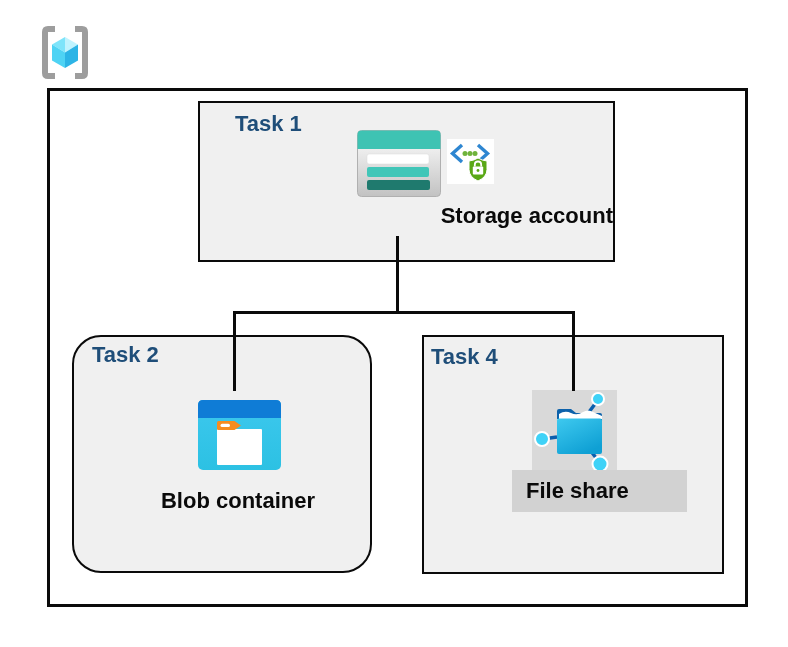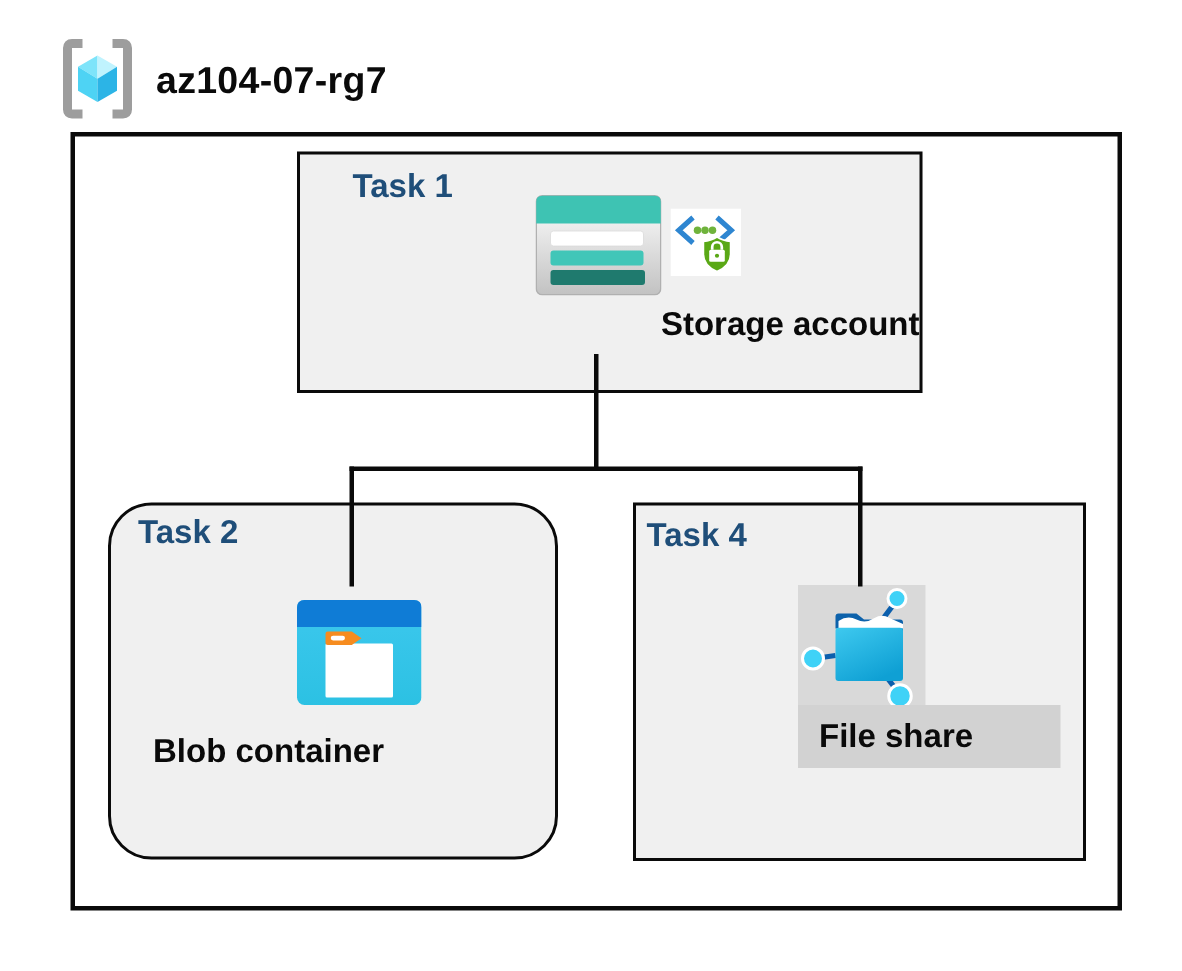--- a/index.html
+++ b/index.html
@@ -32,38 +32,37 @@
     font-size:22px;font-weight:bold;color:#0a0a0a;white-space:nowrap;
   }
   
   .line{background:var(--border,#000);}
   .v1{left:396px;top:236px;width:3px;height:78px;}
   .hbranch{left:233px;top:311px;width:342px;height:3px;}
   .v2{left:233px;top:311px;width:3px;height:80px;}
   .v3{left:572px;top:311px;width:3px;height:80px;}
   
   .fs-square{left:108px;top:53px;width:85px;height:80px;background:var(--icon-gray-bg,#d9d9d9);}
-  .fs-band{left:88px;top:133px;width:175px;height:42px;background:var(--label-band-gray,#d2d2d2);margin-left:20px;}
+  .fs-band{left:88px;top:133px;width:175px;height:42px;background:var(--label-band-gray,#d2d2d2);}
   .fs-band .caption{display:block;padding-left:14px;line-height:42px;}
   svg{display:block;}
 </style>
 </head>
 <body>
 
 <div class="canvas">
 
   <svg class="abs" style="left:38px;top:24px" width="54" height="57" viewBox="0 0 54 57">
     <path d="M17 5 H10 Q7 5 7 8 V49 Q7 52 10 52 H17" fill="none" stroke="#9d9d9d" stroke-width="6"></path>
     <path d="M37 5 H44 Q47 5 47 8 V49 Q47 52 44 52 H37" fill="none" stroke="#9d9d9d" stroke-width="6"></path>
     <polygon points="14,20.5 27,13 27,28.5" fill="#7ee4fa"></polygon>
     <polygon points="27,13 40,20.5 27,28.5" fill="#c0f3fe"></polygon>
     <polygon points="14,20.5 27,28.5 27,44 14,36.5" fill="#4ed3f4"></polygon>
     <polygon points="40,20.5 40,36.5 27,44 27,28.5" fill="#2cb4e6"></polygon>
   </svg>
-  <div class="abs rg-title">az104-07-rg7</div>
 
   <div class="abs outer-box"></div>
 
   <div class="abs task-box t1">
     <div class="abs task-label" style="left:35px;top:8px">Task 1</div>
 
     <svg class="abs" style="left:157px;top:27px" width="84" height="67" viewBox="0 0 84 67">
       <defs>
         <linearGradient id="sg" x1="0" y1="0" x2="0" y2="1">
           <stop offset="0" stop-color="#ffffff"></stop>
@@ -103,21 +102,21 @@
             <stop offset="1" stop-color="#2cc1e3"></stop>
         </linearGradient>
       </defs>
       <rect x="0" y="0" width="83" height="70" rx="5" fill="url(#bb)"></rect>
       <path d="M0 18 V5 Q0 0 5 0 H78 Q83 0 83 5 V18 Z" fill="#0f7cd6"></path>
       <rect x="19" y="29" width="45" height="36" rx="1" fill="#ffffff"></rect>
       <path d="M20.5 21 h16 l6.5 4.5 -6.5 4.5 h-16 q-1.5 0 -1.5 -1.5 v-6 q0 -1.5 1.5 -1.5 z" fill="#f68c1f"></path>
       <rect x="22.5" y="23.8" width="9.5" height="3.2" rx="1.6" fill="#ffffff"></rect>
     </svg>
 
-    <div class="abs caption" style="left:28px;width:272px;top:151px;">Blob container</div>
+    <div class="abs caption" style="left:28px;width:272px;top:151px;text-align:center">Blob container</div>
   </div>
 
   <div class="abs task-box t3">
     <div class="abs task-label" style="left:7px;top:7px">Task 4</div>
 
     <div class="abs fs-square">
       <svg class="abs" style="left:0;top:0;overflow:visible" width="85" height="82" viewBox="0 0 85 82">
         <defs>
           <linearGradient id="fsg" x1="0" y1="0" x2="0.6" y2="1">
             <stop offset="0" stop-color="#3ec9ef"></stop>

